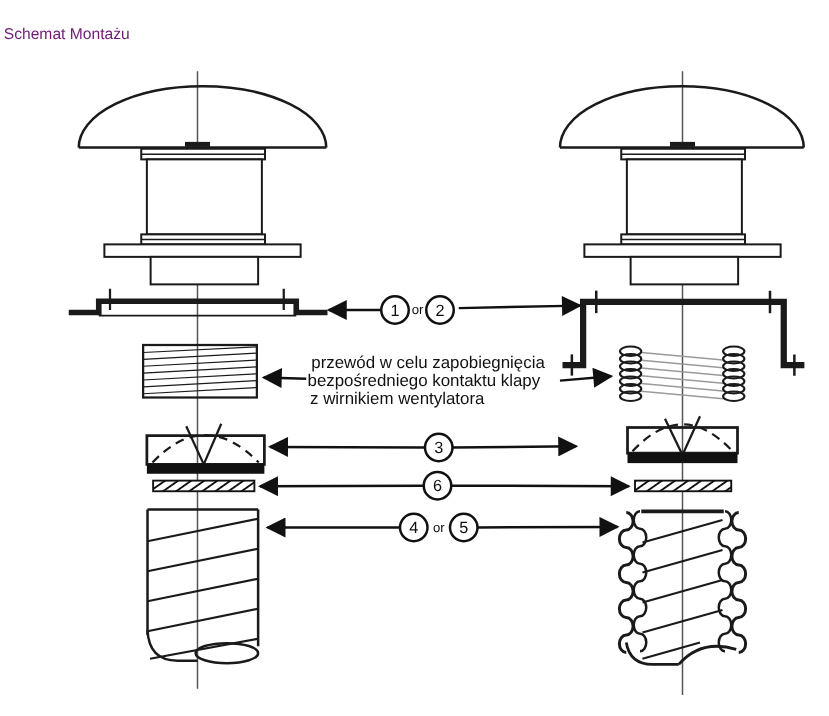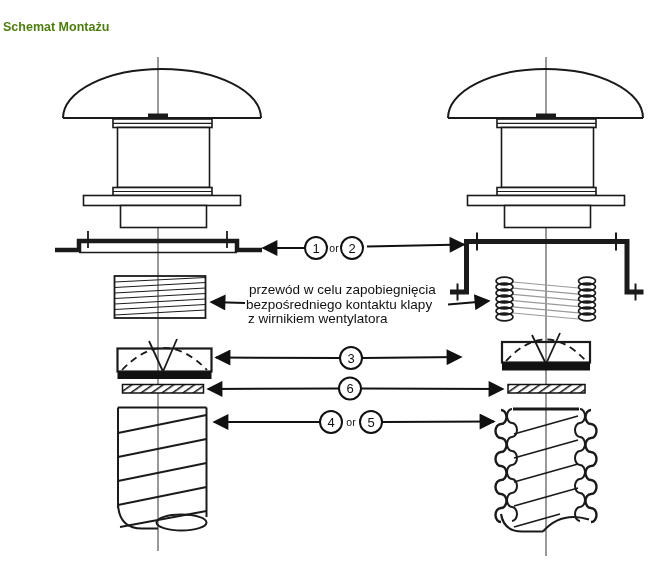--- a/index.html
+++ b/index.html
@@ -2,21 +2,21 @@
 <html><head>
 <meta charset="utf-8">
 <style>
   html,body{margin:0;padding:0;}
   body{
     width:663px;height:573px;background:#ffffff;position:relative;overflow:hidden;
     font-family:"Liberation Sans", sans-serif;
   }
   .page-title{
     position:absolute;left:3px;top:20px;
-    font-size:12.5px;font-weight:bold;color:#4d7c0f;letter-spacing:0px;
+    font-size:12.5px;font-weight:normal;color:#701a75;letter-spacing:0px;
   }
   svg{position:absolute;left:0;top:0;}
   .thin{stroke:#1a1a1a;stroke-width:1.6;fill:#ffffff;}
   .ln{stroke:#1a1a1a;fill:none;}
   .callout-line{stroke:#111111;stroke-width:2;fill:none;}
   .callout-circle{stroke:#111111;stroke-width:2;fill:#ffffff;}
   .callout-num{font-size:13px;fill:#111111;text-anchor:middle;font-family:"Liberation Sans",sans-serif;}
   .callout-or{font-size:10.5px;fill:#111111;text-anchor:middle;font-family:"Liberation Sans",sans-serif;}
   .annot{font-size:13.5px;fill:#111111;font-family:"Liberation Sans",sans-serif;}
   .centerline{stroke:#555555;stroke-width:1.2;fill:none;}

